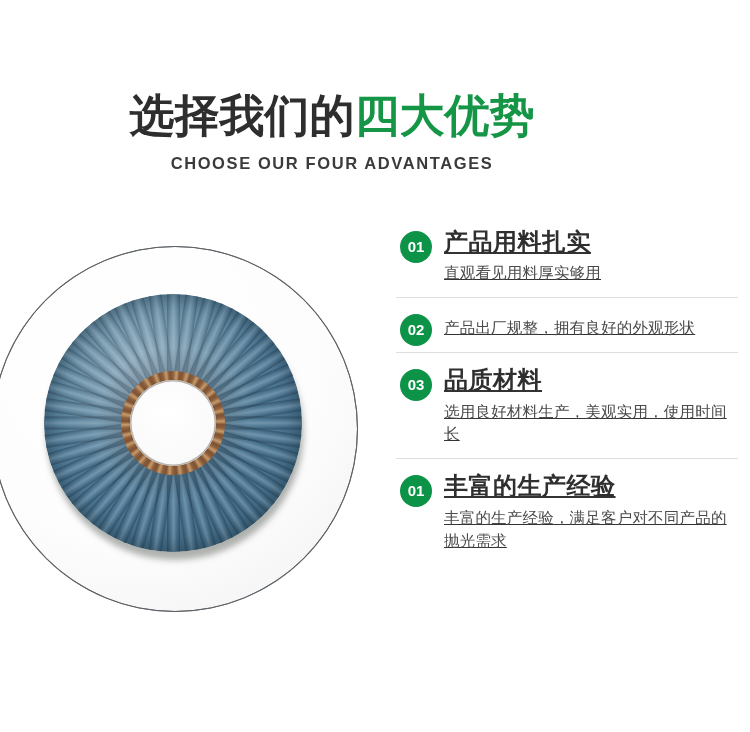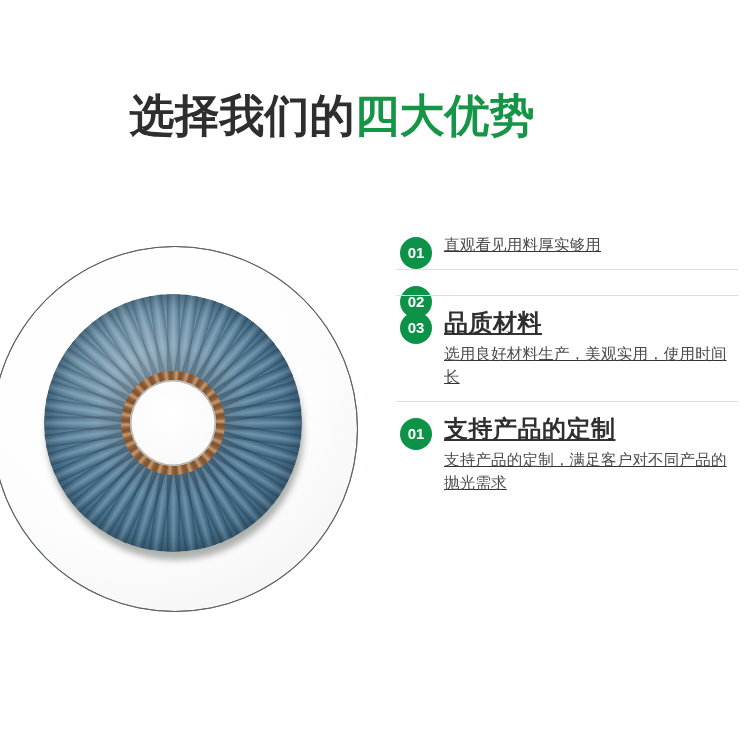--- a/index.html
+++ b/index.html
@@ -270,20 +270,21 @@
 </style>
 </head>
 <body>
 
 <div class="page">
 
   <div class="header">
     <div class="headline">
       <span class="dark">选择我们的</span><span class="green">四大优势</span>
     </div>
+    <div class="subheadline">CHOOSE OUR FOUR ADVANTAGES</div>
   </div>
 
   <div class="photo">
     <div class="plate"></div>
     <div class="plate-edge"></div>
     <div class="wheel-shadow"></div>
     <div class="wheel">
       <div class="wheel-base"></div>
       <div class="pleats" id="pleats">
           <div class="pleat" style="transform: rotate(0deg);"></div>
@@ -376,30 +377,32 @@
           <div class="tooth" style="transform: rotate(351deg);"></div>
         </div>
       <div class="hub-ring"></div>
       <div class="hub-hole"></div>
     </div>
   </div>
 
   <div class="advantages" id="advantages">
       <div class="adv-item">
         <div class="badge">01</div>
+        <div class="adv-title">产品用料扎实</div>
         <div class="adv-desc">直观看见用料厚实够用</div>
       </div>
       <div class="adv-item">
         <div class="badge">02</div>
+        <div class="adv-desc">产品出厂规整，拥有良好的外观形状</div>
       </div>
       <div class="adv-item">
         <div class="badge">03</div>
         <div class="adv-title">品质材料</div>
         <div class="adv-desc">选用良好材料生产，美观实用，使用时间长</div>
       </div>
       <div class="adv-item">
         <div class="badge">01</div>
-        <div class="adv-title">支持产品的定制</div>
-        <div class="adv-desc">支持产品的定制，满足客户对不同产品的抛光需求</div>
+        <div class="adv-title">丰富的生产经验</div>
+        <div class="adv-desc">丰富的生产经验，满足客户对不同产品的抛光需求</div>
       </div>
     </div>
 
 </div>
 
 </body></html>

